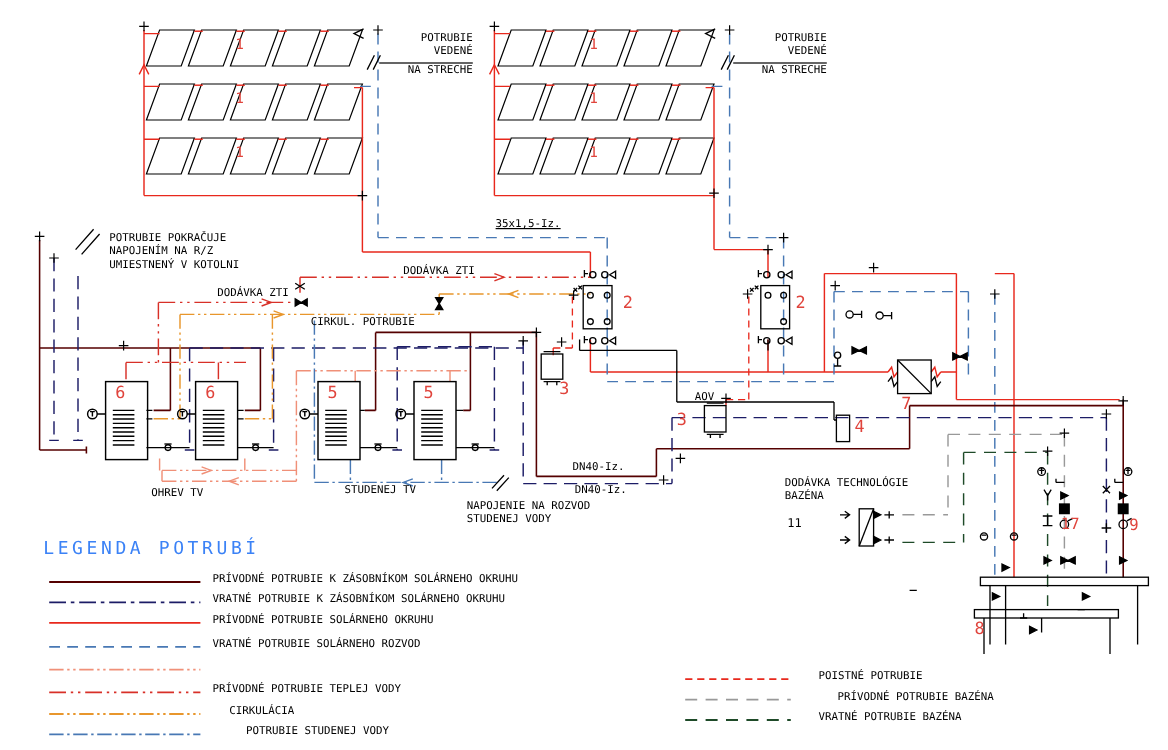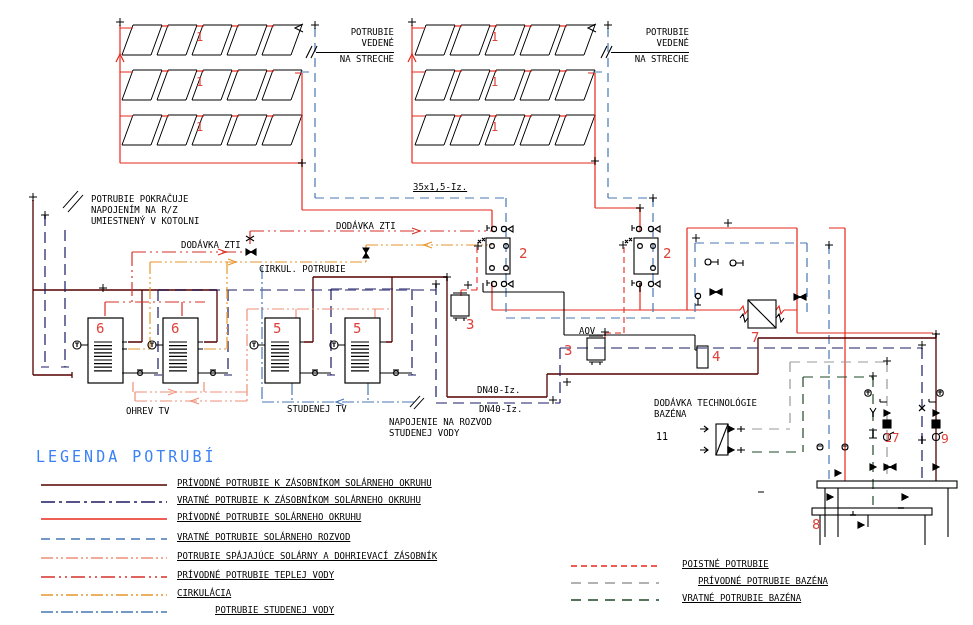--- a/index.html
+++ b/index.html
@@ -9,21 +9,21 @@
   .lbl{position:absolute;font:9px/1.22 "DejaVu Sans Mono",monospace;color:#000;white-space:nowrap;letter-spacing:0px;}
   .num{position:absolute;font:14px/1 "DejaVu Sans Mono",monospace;color:#e0443c;white-space:nowrap;}
   .num.s12{font-size:12px;}
   .num.s13{font-size:13px;}
   .num.blk{color:#000;font-size:10px;}
   .roofnote{position:absolute;width:78px;text-align:right;font:9px/1.25 "DejaVu Sans Mono",monospace;}
   .roofnote .rule{border-top:1px solid #000;margin:2px 0 1px 0;}
   .legend-title{position:absolute;font:15px "DejaVu Sans Mono",monospace;letter-spacing:3px;color:#3b82f6;}
   .lg-item{position:absolute;height:12px;}
   .lg-item svg{position:absolute;left:0;top:3px;}
-  .lg-item .t{position:absolute;top:0;font:9px/1.1 "DejaVu Sans Mono",monospace;color:#000;white-space:nowrap;text-decoration:underline;}
+  .lg-item .t{position:absolute;top:0;font:9px/1.1 "DejaVu Sans Mono",monospace;color:#000;white-space:nowrap;}
 </style>
 </head>
 <body>
 
 <div id="canvas">
 
 <svg class="layer" width="973" height="625" viewBox="0 0 973 625">
 
   <g id="panels" fill="none" stroke="#000" stroke-width="1">
         <path d="M133 25 L162 25 L151 55 L122 55 Z"></path>
@@ -430,39 +430,38 @@
       <div class="lg-item" style="left: 40px; top: 533px; width: 467px;">
         <svg width="128" height="6">
           <line x1="1" y1="3" x2="127" y2="3" stroke="#4878b4" stroke-width="1.5" stroke-dasharray="9 6"></line>
         </svg>
         <div class="t" style="left: 137px;">VRATNÉ POTRUBIE SOLÁRNEHO ROZVOD</div>
       </div>
       <div class="lg-item" style="left: 40px; top: 552px; width: 467px;">
         <svg width="128" height="6">
           <line x1="1" y1="3" x2="127" y2="3" stroke="#f09078" stroke-width="1.5" stroke-dasharray="12 3 2 3 2 3"></line>
         </svg>
-        <div class="t" style="left: 137px;">POTRUBIE SPÁJAJÚCE SOLÁRNY A DOHRIEVACÍ ZÁSOBNÍK</div>
       </div>
       <div class="lg-item" style="left: 40px; top: 571px; width: 467px;">
         <svg width="128" height="6">
           <line x1="1" y1="3" x2="127" y2="3" stroke="#d83028" stroke-width="1.5" stroke-dasharray="14 4 2 4 2 4"></line>
         </svg>
         <div class="t" style="left: 137px;">PRÍVODNÉ POTRUBIE TEPLEJ VODY</div>
       </div>
       <div class="lg-item" style="left: 40px; top: 589px; width: 467px;">
         <svg width="128" height="6">
           <line x1="1" y1="3" x2="127" y2="3" stroke="#e8962c" stroke-width="1.5" stroke-dasharray="12 3 2 3 2 3"></line>
         </svg>
-        <div class="t" style="left: 137px;">CIRKULÁCIA</div>
+        <div class="t" style="left: 151px;">CIRKULÁCIA</div>
       </div>
       <div class="lg-item" style="left: 40px; top: 606px; width: 467px;">
         <svg width="128" height="6">
           <line x1="1" y1="3" x2="127" y2="3" stroke="#4878b4" stroke-width="1.5" stroke-dasharray="12 3 2 3"></line>
         </svg>
-        <div class="t" style="left: 136px; padding-left: 39px;">POTRUBIE STUDENEJ VODY</div>
+        <div class="t" style="left: 126px; padding-left: 39px;">POTRUBIE STUDENEJ VODY</div>
       </div>
     </div>
 <div id="legend-right">
       <div class="lg-item" style="left: 570px; top: 560px; width: 442px;">
         <svg width="90" height="6">
           <line x1="1" y1="3" x2="89" y2="3" stroke="#e8281c" stroke-width="1.5" stroke-dasharray="6 4"></line>
         </svg>
         <div class="t" style="left: 112px;">POISTNÉ POTRUBIE</div>
       </div>
       <div class="lg-item" style="left: 570px; top: 577px; width: 442px;">

